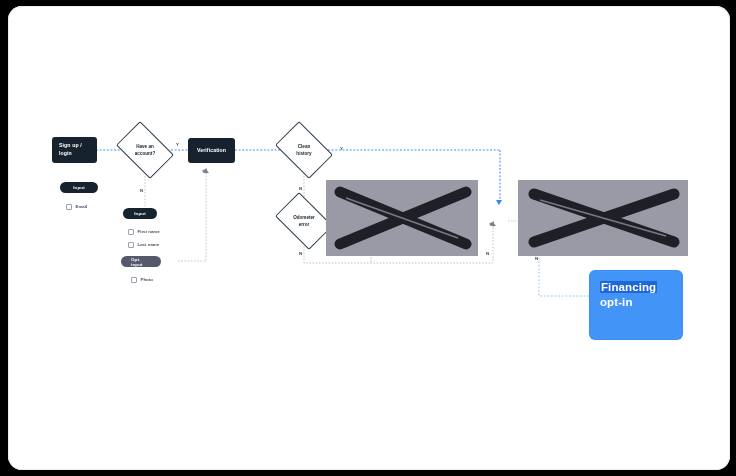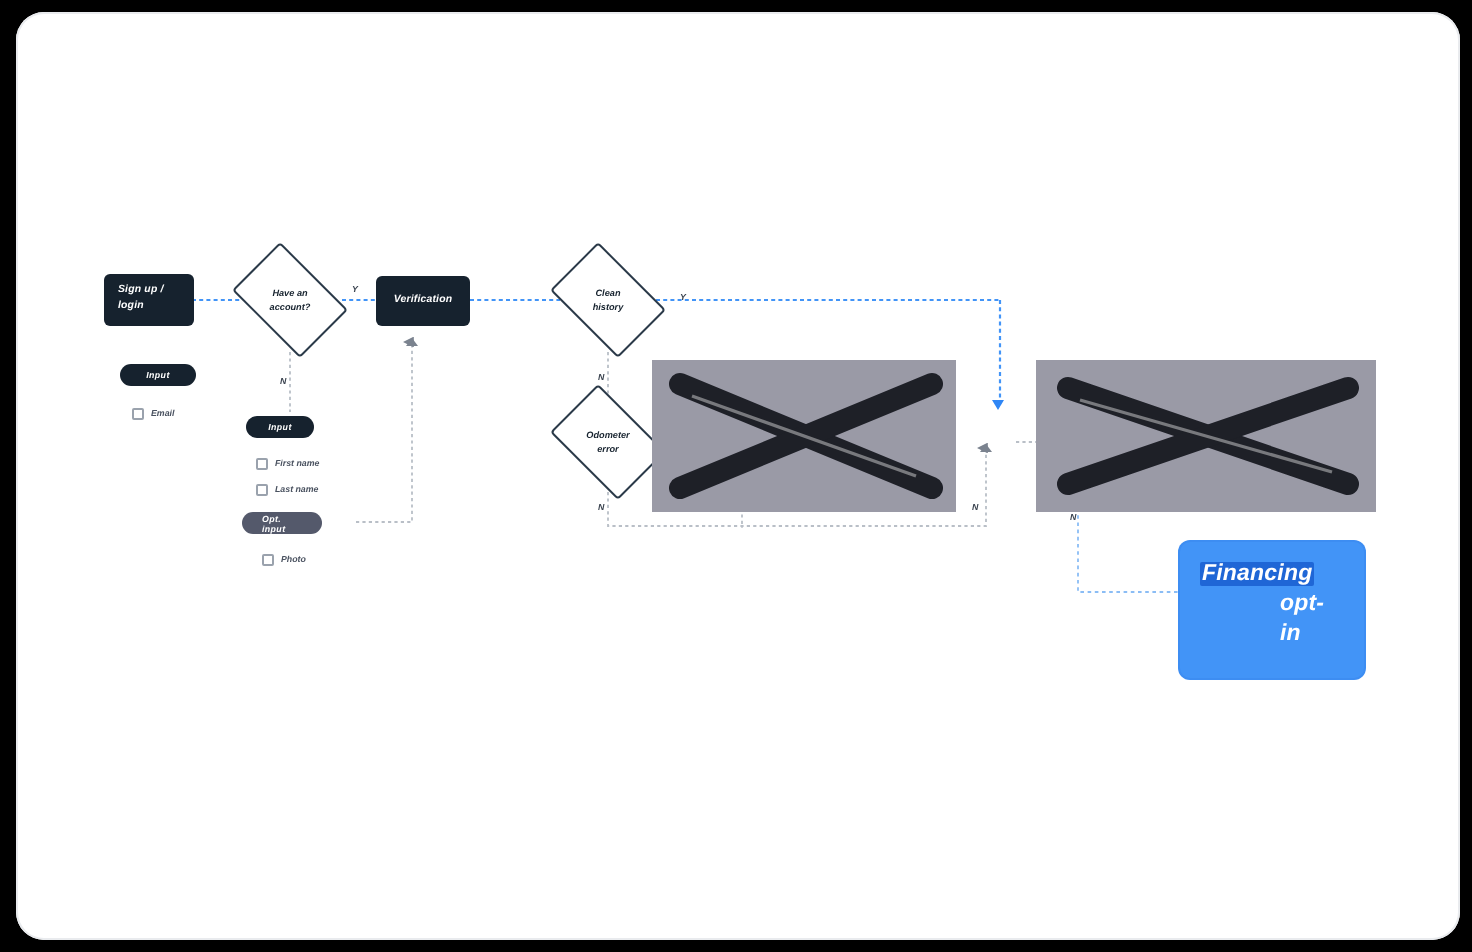--- a/index.html
+++ b/index.html
@@ -29,21 +29,20 @@
     height: 464px;
     background: #ffffff;
     border-radius: 14px;
     overflow: hidden;
     box-shadow: 0 0 0 1px #e9ebee inset;
   }
 
   #flow-layer {
     position: absolute;
     inset: 0;
-    font-style: italic;
   }
 
   
   #connectors {
     position: absolute;
     left: 0; top: 0;
     width: 722px;
     height: 464px;
     pointer-events: none;
   }
@@ -308,21 +307,21 @@
           <g stroke="#ffffff" stroke-width="1.6" opacity="0.4">
             <line x1="22" y1="20" x2="148" y2="56"></line>
           </g>
         </svg>
       </div>
 
       <div class="node node-blue" style="left:582px; top:265px; width:92px; height:68px;">
         <div class="node-label">
           <span class="sel-hl">Financing</span>
         </div>
-        <div class="node-label" style="position:relative; top:1px;margin-left:40px;">
+        <div class="node-label" style="position:relative; top:1px;">
           <span>opt-in</span>
         </div>
       </div>
 
       <div class="edge-label" style="left:168px; top:136px;">Y</div>
       <div class="edge-label" style="left:132px; top:182px;">N</div>
       <div class="edge-label" style="left:332px; top:140px;">Y</div>
       <div class="edge-label" style="left:291px; top:180px;">N</div>
       <div class="edge-label" style="left:291px; top:245px;">N</div>
       <div class="edge-label" style="left:527px; top:250px;">N</div>

